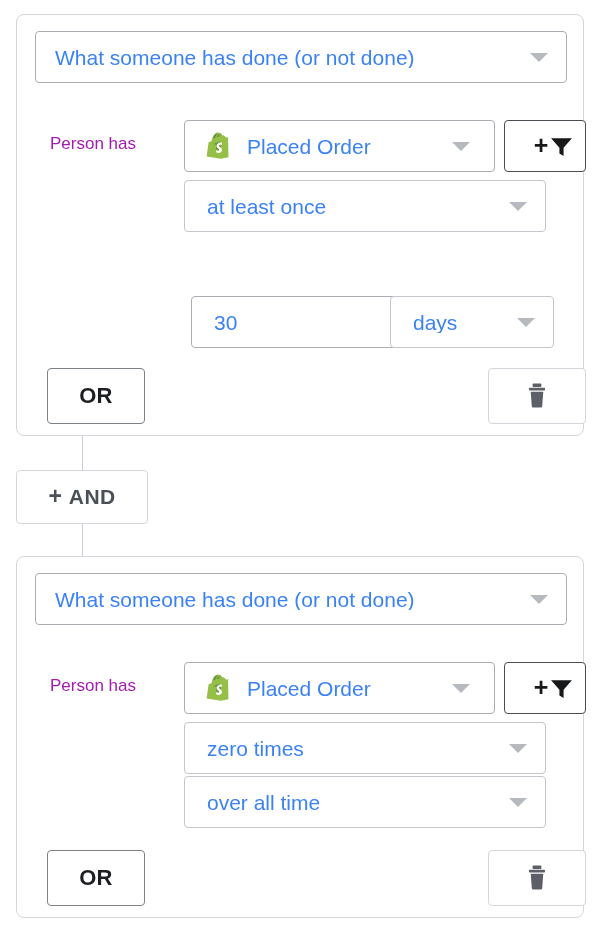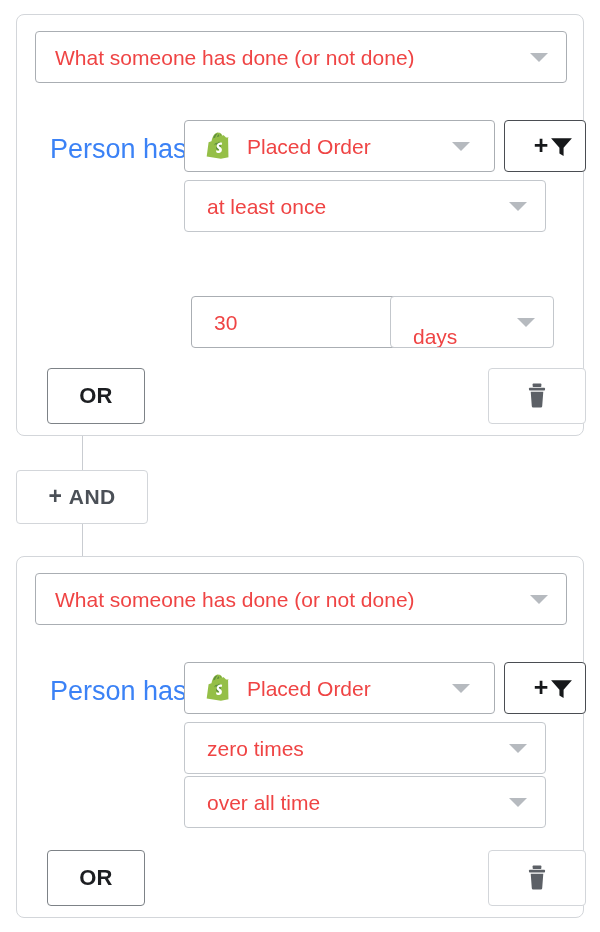--- a/index.html
+++ b/index.html
@@ -49,21 +49,21 @@
     border: 1px solid #aaaeb3;
     border-radius: 4px;
     display: flex;
     align-items: center;
     height: 52px;
   }
   .field.light { border-color: #c3c7cc; }
 
   .field-text {
     font-size: 21px;
-    color: #ef4444;
+    color: #3b82f6;
     line-height: 1;
     white-space: nowrap;
     overflow: hidden;
     text-overflow: ellipsis;
   }
 
   
   .select-top {
     left: 18px;
     width: 532px;
@@ -80,22 +80,22 @@
     height: 0;
     margin-top: -4px;
     border-left: 9px solid transparent;
     border-right: 9px solid transparent;
     border-top: 9px solid #b6babf;
   }
 
   
   .person-label {
     position: absolute;
-    font-size: 27px;
-    color: #3b82f6;
+    font-size: 17px;
+    color: #a21caf;
     white-space: nowrap;
   }
 
   
   .metric-field {
     left: 167px;
     width: 311px;
   }
   .metric-field .field-text { padding-left: 62px; }
   .metric-field .caret { right: 24px; }
@@ -142,21 +142,20 @@
   .num-field {
     left: 167px;
     width: 236px;
     margin-left: 7px;
   }
   .num-field .field-text { padding-left: 22px; }
 
   .unit-field {
     left: 373px;
     width: 164px;
-    align-items: flex-end;
   }
   .unit-field .field-text { padding-left: 22px; }
 
   
   .or-btn {
     position: absolute;
     left: 30px;
     width: 98px;
     height: 56px;
     background: #ffffff;

